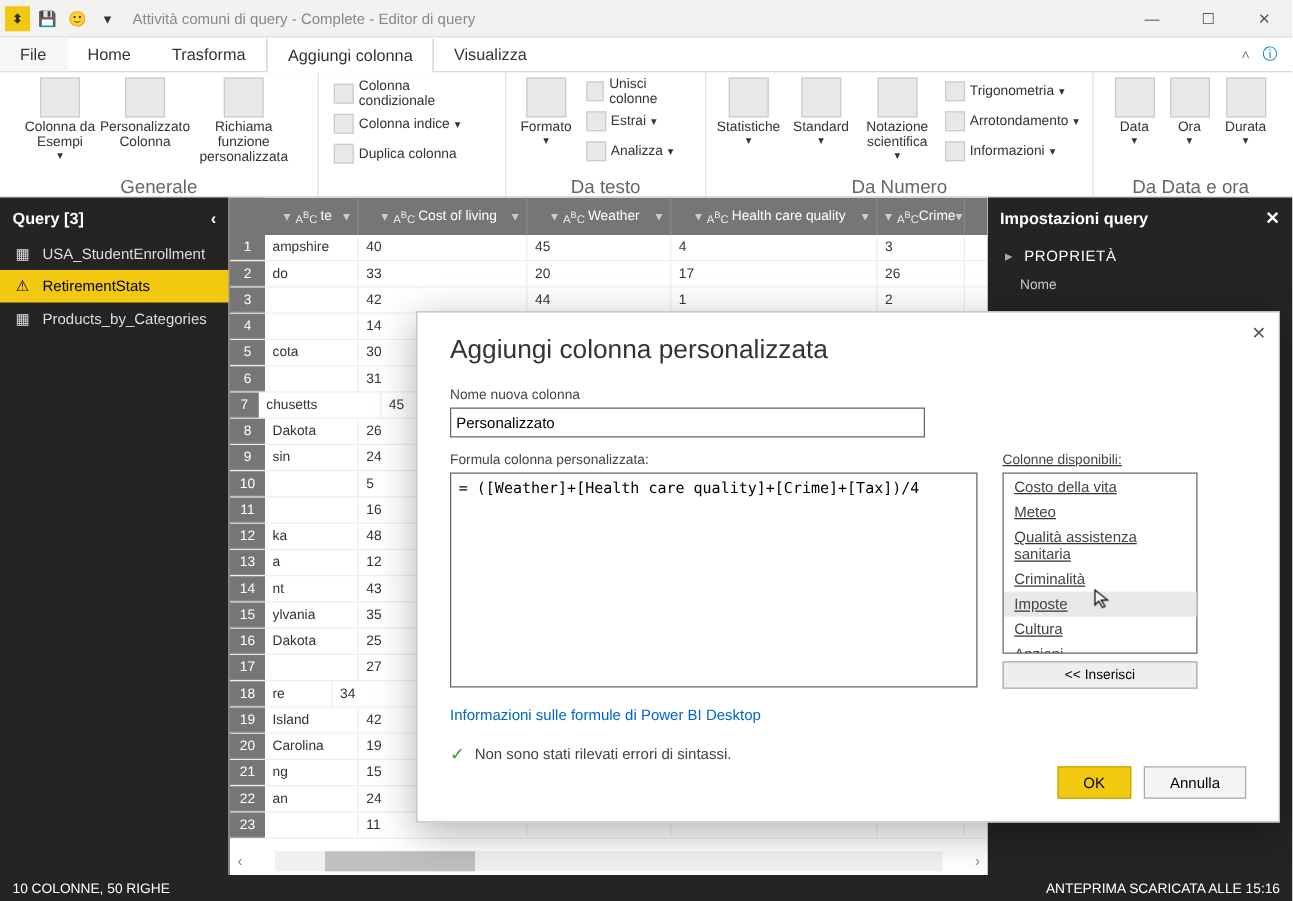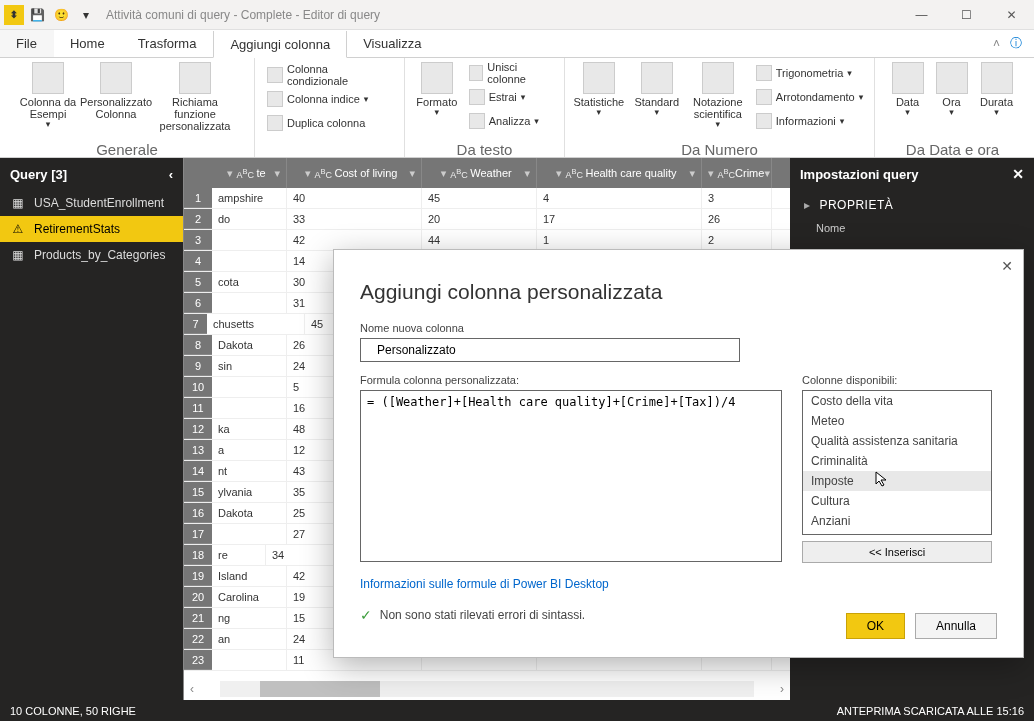--- a/index.html
+++ b/index.html
@@ -66,27 +66,27 @@
 .settings .sublabel { padding: 2px 26px; color: #ccc; font-size: 11px; }
 
 
 .status { height: 21px; background: #252423; color: #fff; display: flex; align-items: center; padding: 0 10px; font-size: 11px; }
 .status .right { margin-left: auto; }
 
 
 .dialog-overlay { position: absolute; top: 249px; left: 333px; width: 691px; height: 409px; background: #fff; box-shadow: 0 8px 30px rgba(0,0,0,0.3); border: 1px solid #bbb; z-index: 100; }
 .dialog-overlay .dlg-close { position: absolute; top: 8px; right: 10px; color: #555; font-size: 14px; }
 .dlg-body { padding: 18px 26px; }
-.dlg-title { font-size: 21px; font-weight: 300; color: #333; margin-bottom: 18px; margin-top: 12px; }
+.dlg-title { font-size: 21px; font-weight: 300; color: #333; margin-bottom: 18px; }
 .dlg-label { font-size: 11px; color: #444; margin-bottom: 4px; }
-.dlg-input { width: 380px; height: 24px; border: 1px solid #666; padding: 0 16px; font-size: 12px; }
+.dlg-input { width: 380px; height: 24px; border: 1px solid #666; padding: 0 4px; font-size: 12px; }
 .dlg-row2 { display: flex; gap: 20px; margin-top: 12px; }
 .dlg-formula { width: 422px; }
 .dlg-formula textarea { width: 100%; height: 172px; border: 1px solid #666; padding: 4px 6px; font-family: Consolas, monospace; font-size: 12px; resize: none; }
-.dlg-cols { width: 190px; }
+.dlg-cols { width: 156px; text-decoration: underline; }
 .dlg-cols .list { height: 145px; border: 1px solid #666; overflow-y: scroll; }
 .dlg-cols .list .li { padding: 3px 8px; font-size: 12px; color: #444; }
 .dlg-cols .list .li.hover { background: #e8e8e8; }
 .dlg-cols .insert-btn { width: 100%; height: 22px; margin-top: 6px; background: #eee; border: 1px solid #aaa; font-size: 11px; }
 .dlg-link { color: #0066cc; font-size: 12px; display: inline-block; margin-top: 12px; }
 .dlg-status { margin-top: 16px; display: flex; align-items: center; gap: 8px; font-size: 12px; color: #444;}
 .dlg-status .ok { color: #3a9c3a; font-size: 14px; }
 .dlg-btns { position: absolute; bottom: 18px; right: 26px; display: flex; gap: 10px; }
 .dlg-btns button { height: 26px; padding: 0 20px; border: 1px solid #aaa; font-size: 12px; }
 .dlg-btns button.primary { background: #F2C811; border-color: #c9a207; }

